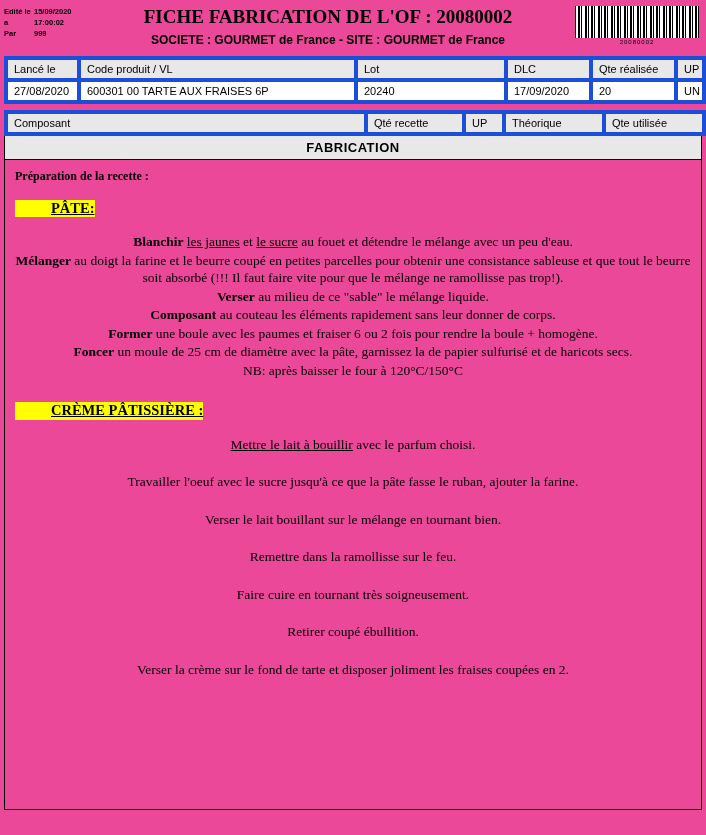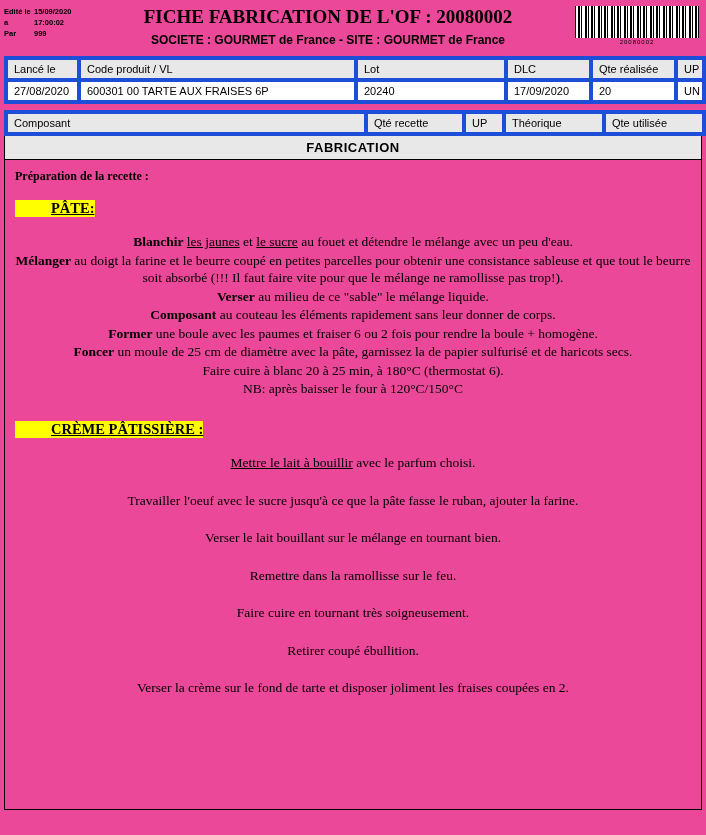--- a/index.html
+++ b/index.html
@@ -307,23 +307,20 @@
       <div class="line">
         <span class="b">Composant</span><span> au couteau les éléments rapidement sans leur donner de corps.</span>
       </div>
       <div class="line">
         <span class="b">Former</span><span> une boule avec les paumes et fraiser 6 ou 2 fois pour rendre la boule + homogène.</span>
       </div>
       <div class="line">
         <span class="b">Foncer</span><span> un moule de 25 cm de diamètre avec la pâte, garnissez la de papier sulfurisé et de haricots secs.</span>
       </div>
       <div class="line">
-        <span>Faire cuire à blanc 20 à 25 min, à 180°C (thermostat 6).</span>
-      </div>
-      <div class="line">
         <span>NB: après baisser le four à 120°C/150°C</span>
       </div>
     </div>
 
     <div class="spacer-22"></div>
 
     <div>
       <span class="creme-label hl">CRÈME PÂTISSIÈRE :</span>
     </div>
 

